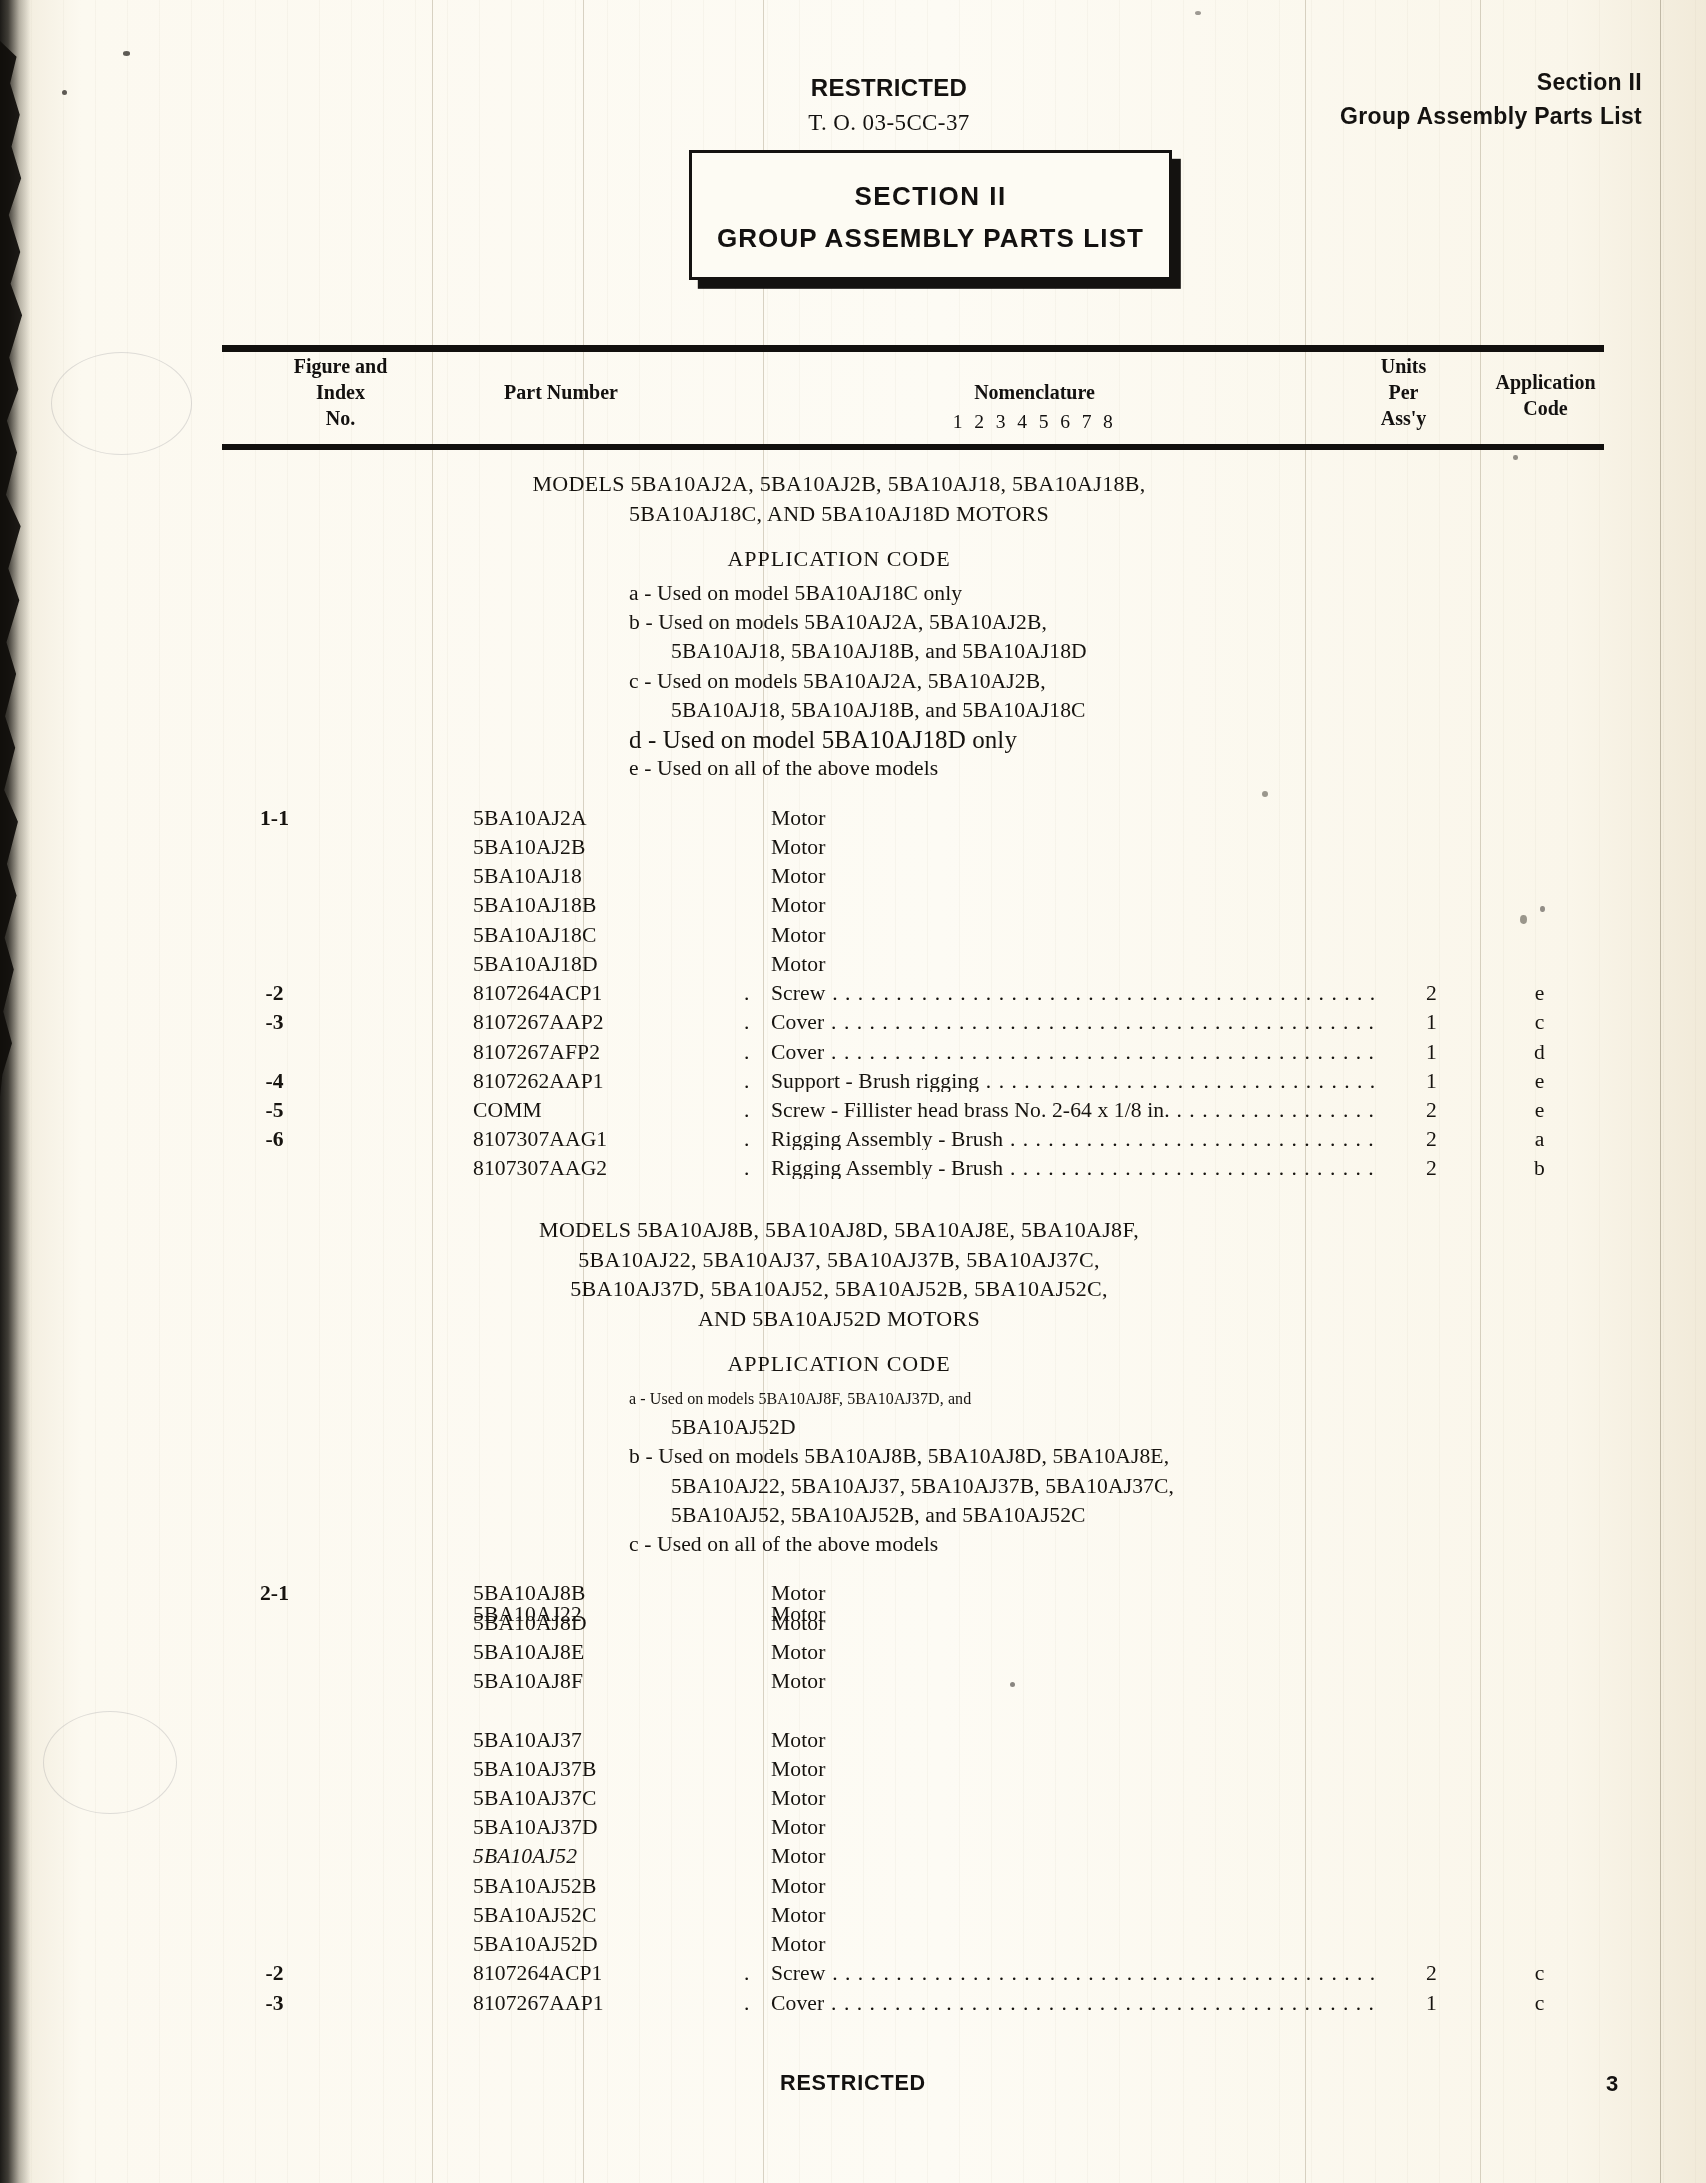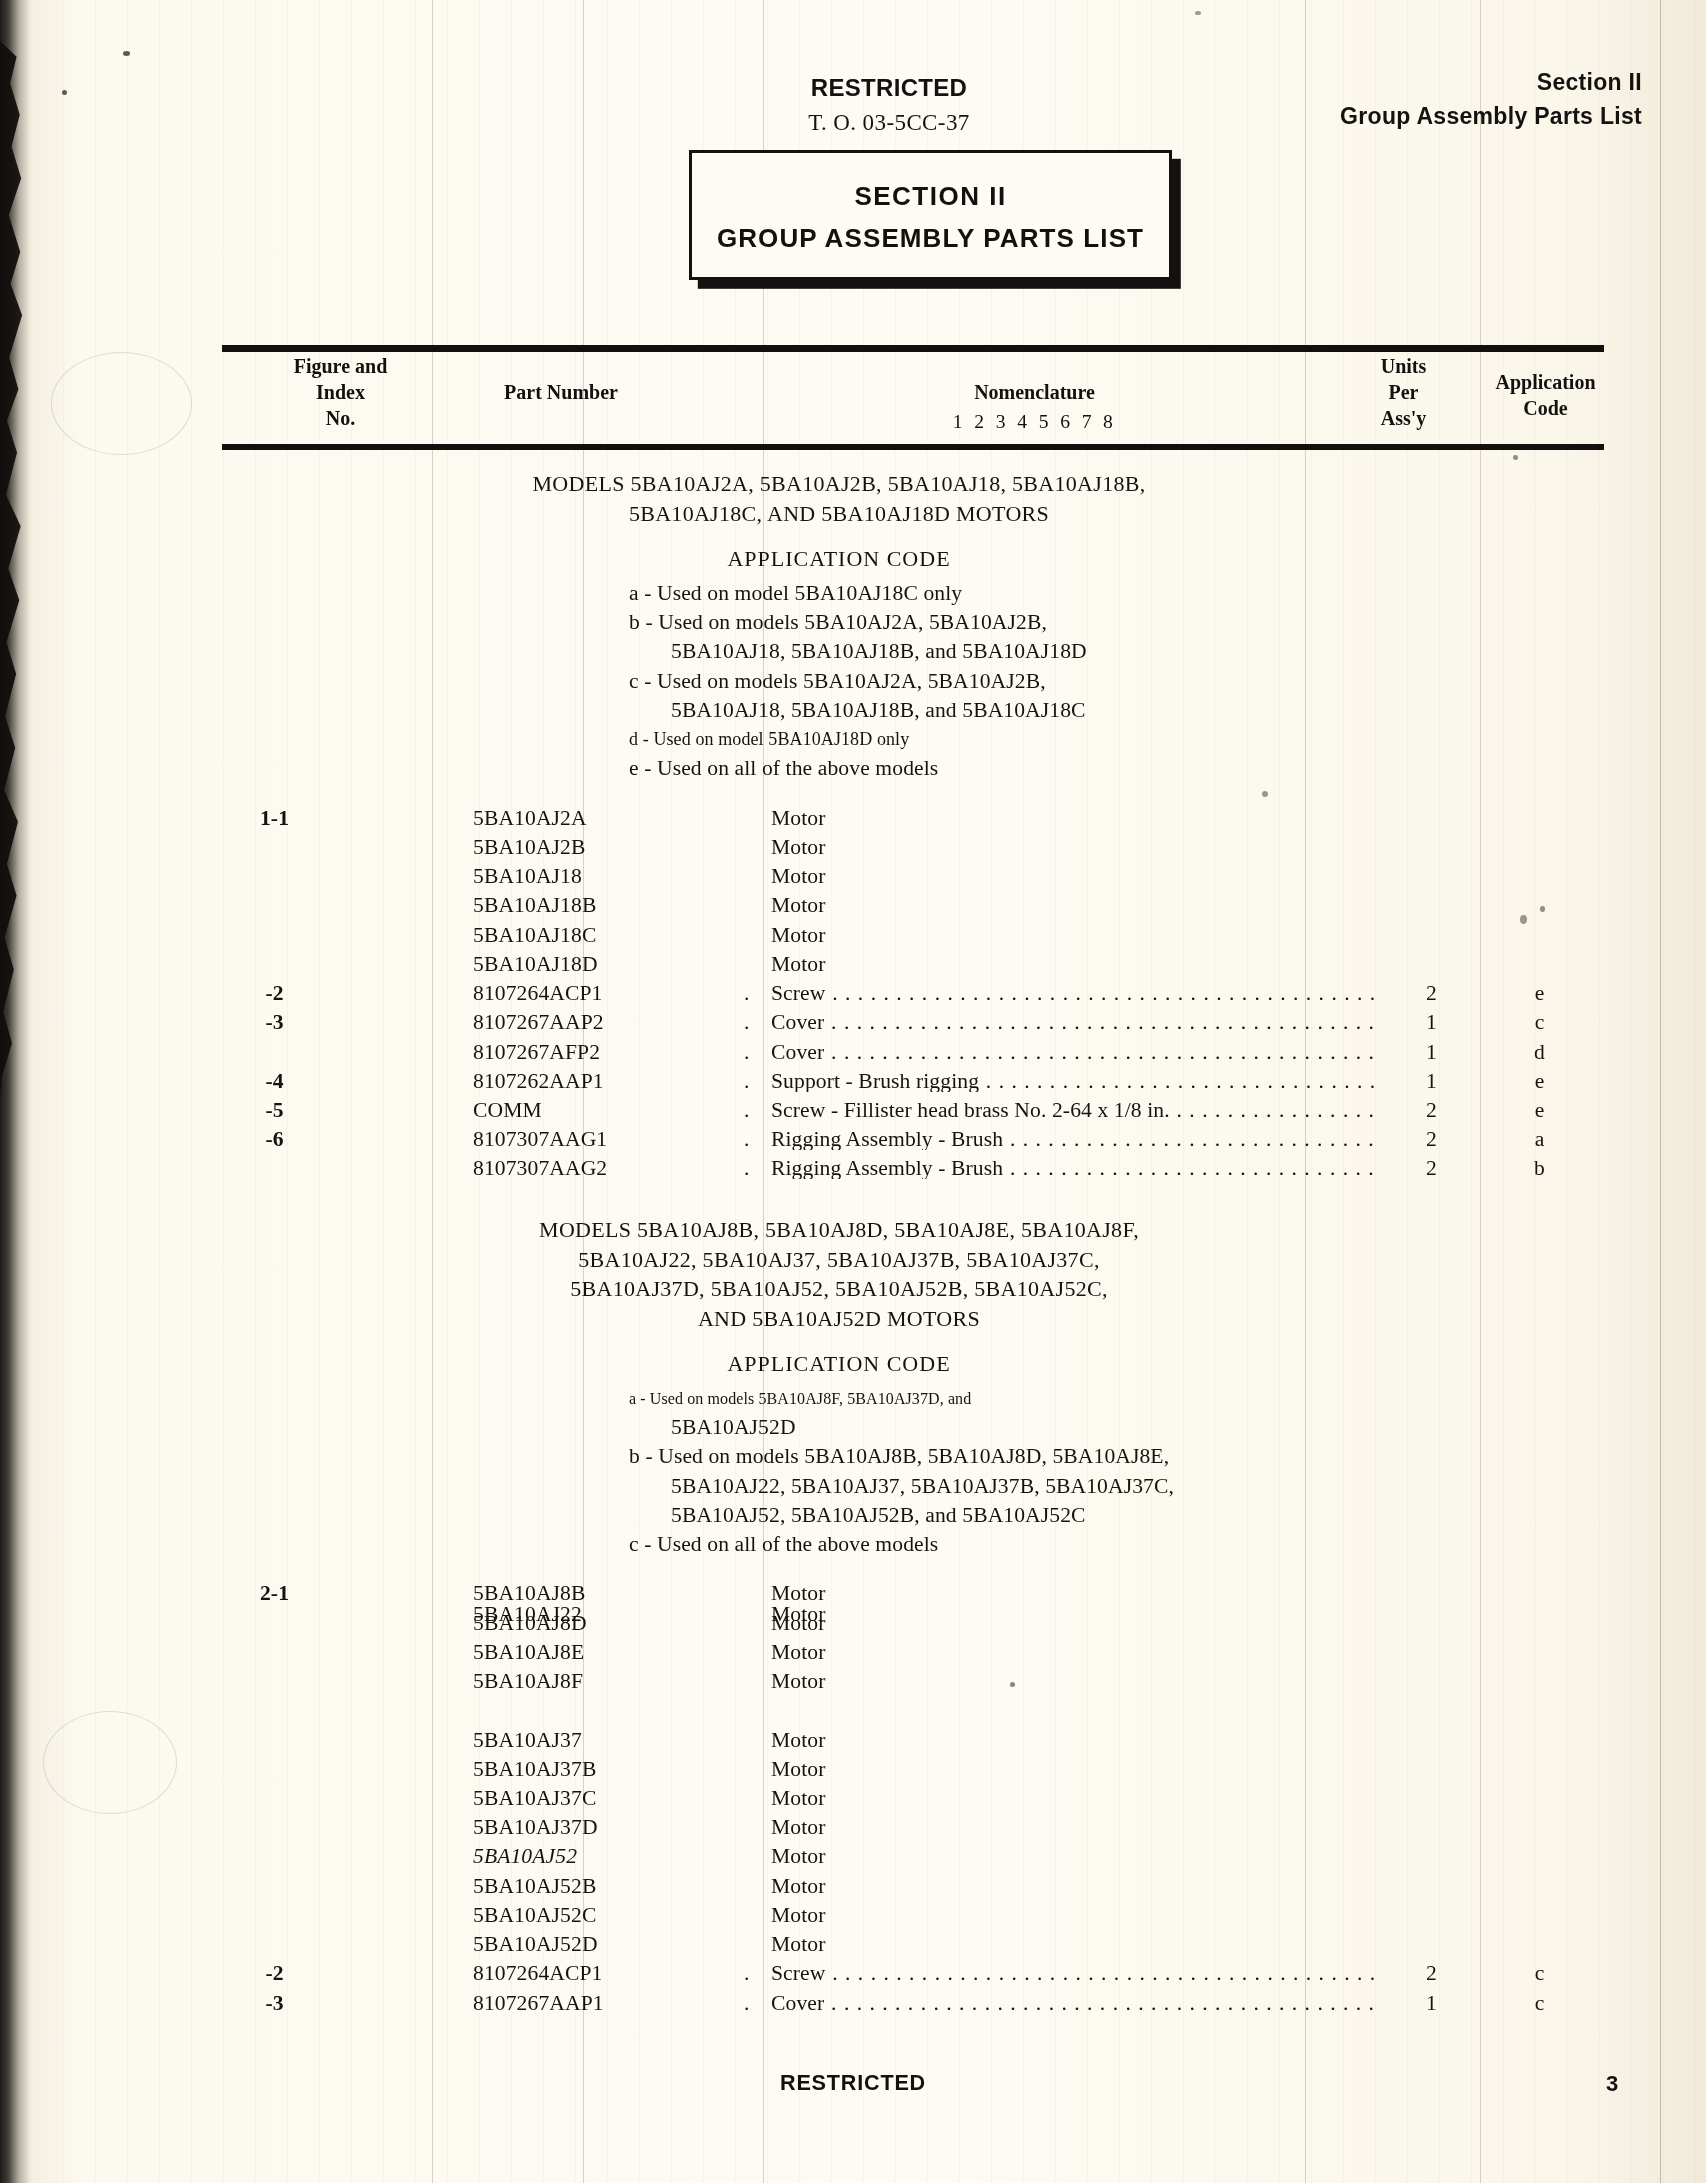--- a/index.html
+++ b/index.html
@@ -184,21 +184,21 @@
 
     <div id="table-body">
         <div class="abs body-txt ctr" style="left:379px;top:473px;width:920px;font-size:22px;letter-spacing:0.3px;">MODELS 5BA10AJ2A, 5BA10AJ2B, 5BA10AJ18, 5BA10AJ18B,</div>
         <div class="abs body-txt ctr" style="left:379px;top:503px;width:920px;font-size:22px;letter-spacing:0.3px;">5BA10AJ18C, AND 5BA10AJ18D MOTORS</div>
         <div class="abs body-txt ctr" style="left:379px;top:548px;width:920px;font-size:22px;letter-spacing:1px;">APPLICATION CODE</div>
         <div class="abs body-txt " style="left:629px;top:583px;font-size:21.6px;">a - Used on model 5BA10AJ18C only</div>
         <div class="abs body-txt " style="left:629px;top:612px;font-size:21.6px;">b - Used on models 5BA10AJ2A, 5BA10AJ2B,</div>
         <div class="abs body-txt " style="left:671px;top:641px;font-size:21.6px;">5BA10AJ18, 5BA10AJ18B, and 5BA10AJ18D</div>
         <div class="abs body-txt " style="left:629px;top:671px;font-size:21.6px;">c - Used on models 5BA10AJ2A, 5BA10AJ2B,</div>
         <div class="abs body-txt " style="left:671px;top:700px;font-size:21.6px;">5BA10AJ18, 5BA10AJ18B, and 5BA10AJ18C</div>
-        <div class="abs body-txt " style="left:629px;top:729px;font-size:18px;">d - Used on model 5BA10AJ18D only</div>
+        <div class="abs body-txt " style="left:629px;top:729px;font-size:25px;">d - Used on model 5BA10AJ18D only</div>
         <div class="abs body-txt " style="left:629px;top:758px;font-size:21.6px;">e - Used on all of the above models</div>
         <div class="abs rowline" style="left:0px;top:808px;width:1706px;"><div class="abs body-txt col-idx" style="left:210px;top:0px;width:129px;font-size:21.6px;font-weight:bold;">1-1</div><div class="abs body-txt col-pn" style="left:473px;top:0px;font-size:21.6px;">5BA10AJ2A</div><div class="abs body-txt" style="left:771px;top:0px;width:609px;font-size:21.6px;overflow:hidden;white-space:nowrap;"><span>Motor</span></div></div>
         <div class="abs rowline" style="left:0px;top:837px;width:1706px;"><div class="abs body-txt col-pn" style="left:473px;top:0px;font-size:21.6px;">5BA10AJ2B</div><div class="abs body-txt" style="left:771px;top:0px;width:609px;font-size:21.6px;overflow:hidden;white-space:nowrap;"><span>Motor</span></div></div>
         <div class="abs rowline" style="left:0px;top:866px;width:1706px;"><div class="abs body-txt col-pn" style="left:473px;top:0px;font-size:21.6px;">5BA10AJ18</div><div class="abs body-txt" style="left:771px;top:0px;width:609px;font-size:21.6px;overflow:hidden;white-space:nowrap;"><span>Motor</span></div></div>
         <div class="abs rowline" style="left:0px;top:895px;width:1706px;"><div class="abs body-txt col-pn" style="left:473px;top:0px;font-size:21.6px;">5BA10AJ18B</div><div class="abs body-txt" style="left:771px;top:0px;width:609px;font-size:21.6px;overflow:hidden;white-space:nowrap;"><span>Motor</span></div></div>
         <div class="abs rowline" style="left:0px;top:925px;width:1706px;"><div class="abs body-txt col-pn" style="left:473px;top:0px;font-size:21.6px;">5BA10AJ18C</div><div class="abs body-txt" style="left:771px;top:0px;width:609px;font-size:21.6px;overflow:hidden;white-space:nowrap;"><span>Motor</span></div></div>
         <div class="abs rowline" style="left:0px;top:954px;width:1706px;"><div class="abs body-txt col-pn" style="left:473px;top:0px;font-size:21.6px;">5BA10AJ18D</div><div class="abs body-txt" style="left:771px;top:0px;width:609px;font-size:21.6px;overflow:hidden;white-space:nowrap;"><span>Motor</span></div></div>
         <div class="abs rowline" style="left:0px;top:983px;width:1706px;"><div class="abs body-txt col-idx" style="left:210px;top:0px;width:129px;font-size:21.6px;font-weight:bold;">-2</div><div class="abs body-txt col-pn" style="left:473px;top:0px;font-size:21.6px;">8107264ACP1</div><div class="abs body-txt col-nomdot" style="left:744px;top:0px;font-size:21.6px;">.</div><div class="abs body-txt" style="left:771px;top:0px;width:609px;font-size:21.6px;overflow:hidden;white-space:nowrap;"><span>Screw</span><span class="leader" style="letter-spacing: 7.4px; margin-left: 6.8px; width: 609px;">..........................................................................................</span></div><div class="abs body-txt col-units" style="left:1414px;top:0px;width:35px;text-align:center;font-size:21.6px;">2</div><div class="abs body-txt col-code" style="left:1522px;top:0px;width:35px;text-align:center;font-size:21.6px;">e</div></div>
         <div class="abs rowline" style="left:0px;top:1012px;width:1706px;"><div class="abs body-txt col-idx" style="left:210px;top:0px;width:129px;font-size:21.6px;font-weight:bold;">-3</div><div class="abs body-txt col-pn" style="left:473px;top:0px;font-size:21.6px;">8107267AAP2</div><div class="abs body-txt col-nomdot" style="left:744px;top:0px;font-size:21.6px;">.</div><div class="abs body-txt" style="left:771px;top:0px;width:609px;font-size:21.6px;overflow:hidden;white-space:nowrap;"><span>Cover</span><span class="leader" style="letter-spacing: 7.4px; margin-left: 6.8px; width: 609px;">..........................................................................................</span></div><div class="abs body-txt col-units" style="left:1414px;top:0px;width:35px;text-align:center;font-size:21.6px;">1</div><div class="abs body-txt col-code" style="left:1522px;top:0px;width:35px;text-align:center;font-size:21.6px;">c</div></div>
         <div class="abs rowline" style="left:0px;top:1042px;width:1706px;"><div class="abs body-txt col-pn" style="left:473px;top:0px;font-size:21.6px;">8107267AFP2</div><div class="abs body-txt col-nomdot" style="left:744px;top:0px;font-size:21.6px;">.</div><div class="abs body-txt" style="left:771px;top:0px;width:609px;font-size:21.6px;overflow:hidden;white-space:nowrap;"><span>Cover</span><span class="leader" style="letter-spacing: 7.4px; margin-left: 6.8px; width: 609px;">..........................................................................................</span></div><div class="abs body-txt col-units" style="left:1414px;top:0px;width:35px;text-align:center;font-size:21.6px;">1</div><div class="abs body-txt col-code" style="left:1522px;top:0px;width:35px;text-align:center;font-size:21.6px;">d</div></div>

